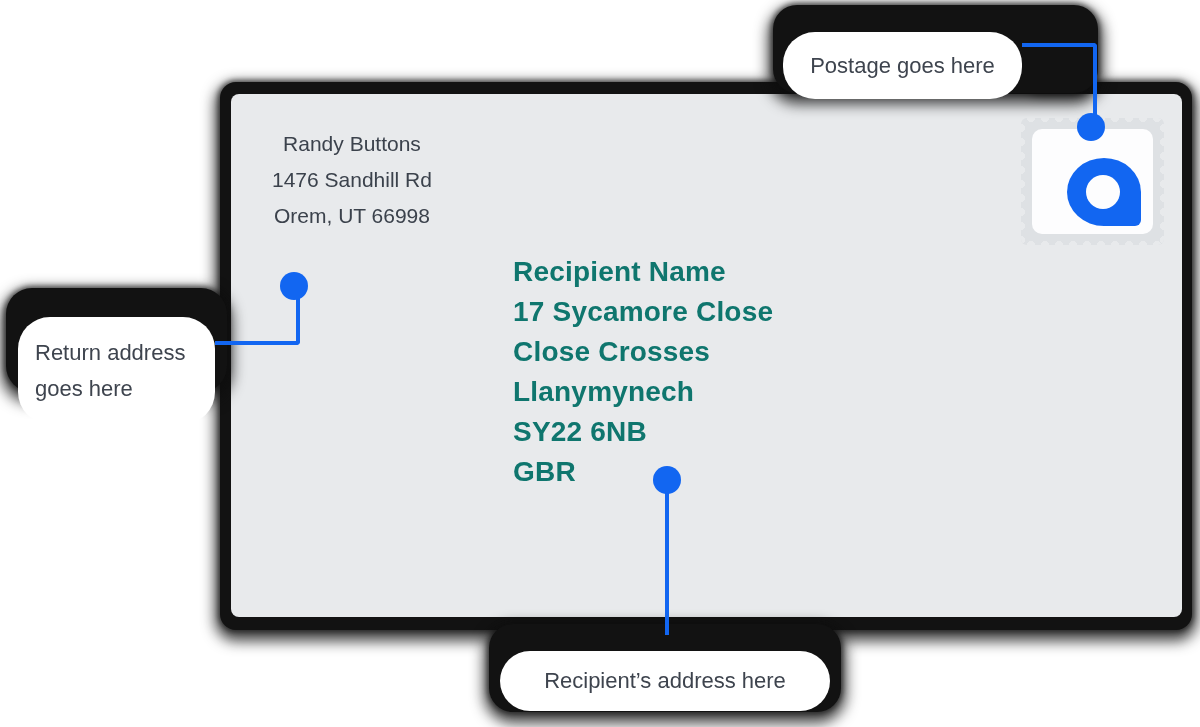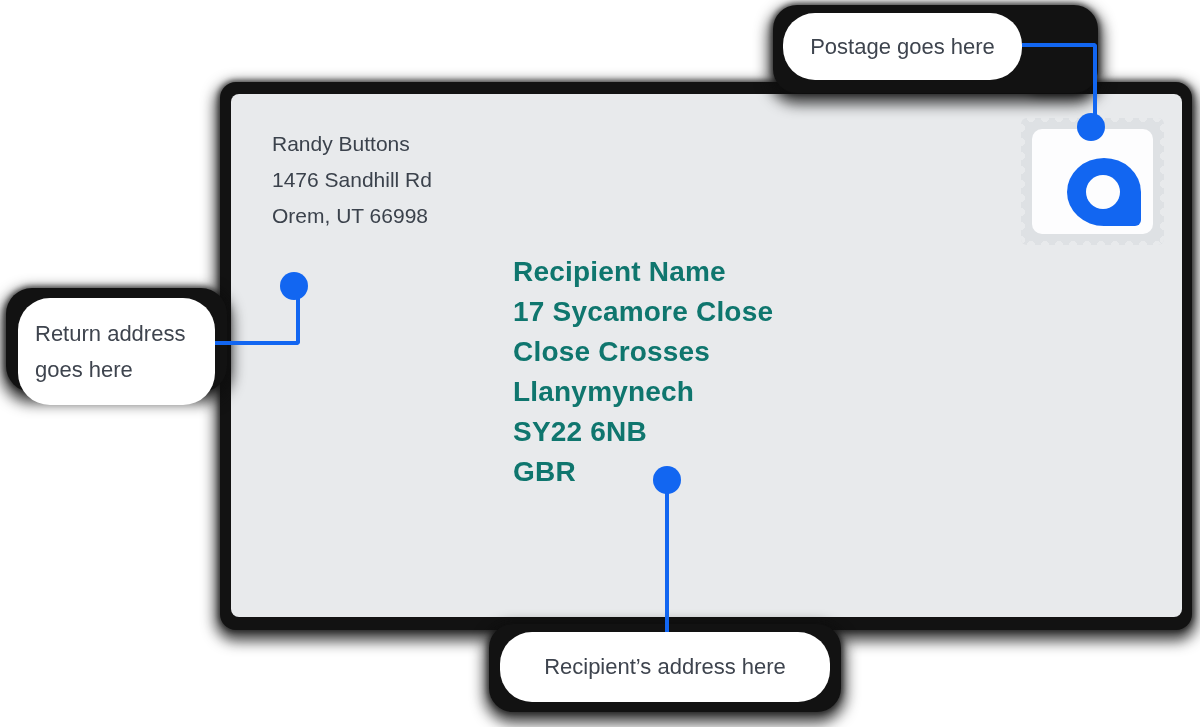--- a/index.html
+++ b/index.html
@@ -33,20 +33,21 @@
     z-index: 2;
   }
   #return-address {
     position: absolute;
     left: 272px; top: 126px;
     font-size: 21px;
     line-height: 36px;
     color: #3b424c;
     z-index: 3;
     white-space: nowrap;
+    text-align: center;
   }
   #recipient-address {
     position: absolute;
     left: 513px; top: 252px;
     font-size: 28px;
     font-weight: 700;
     line-height: 40px;
     color: #0f766e;
     letter-spacing: 0.2px;
     z-index: 3;
@@ -160,36 +161,37 @@
   
   .callout {
     position: absolute;
     background: #ffffff;
     border-radius: 32px;
     color: #3e444e;
     font-size: 22px;
     display: flex;
     align-items: center;
     z-index: 6;
+    margin-top: 19px;
   }
   #postage-callout {
     left: 783px; top: 13px;
     width: 239px; height: 67px;
     justify-content: center;
   }
   #return-callout {
     left: 18px; top: 298px;
     width: 197px; height: 107px;
     padding: 0 14px 0 17px;
     box-sizing: border-box;
     line-height: 36px;
   }
   #recipient-callout {
     left: 500px; top: 632px;
-    width: 330px; height: 70px;
+    width: 330px; height: 60px;
     justify-content: center;
   }
 </style>
 </head>
 <body>
 
 <div id="stage">
 
   <div class="shadow-blob" id="envelope-shadow"></div>
   <div class="shadow-blob" id="postage-callout-shadow"></div>

